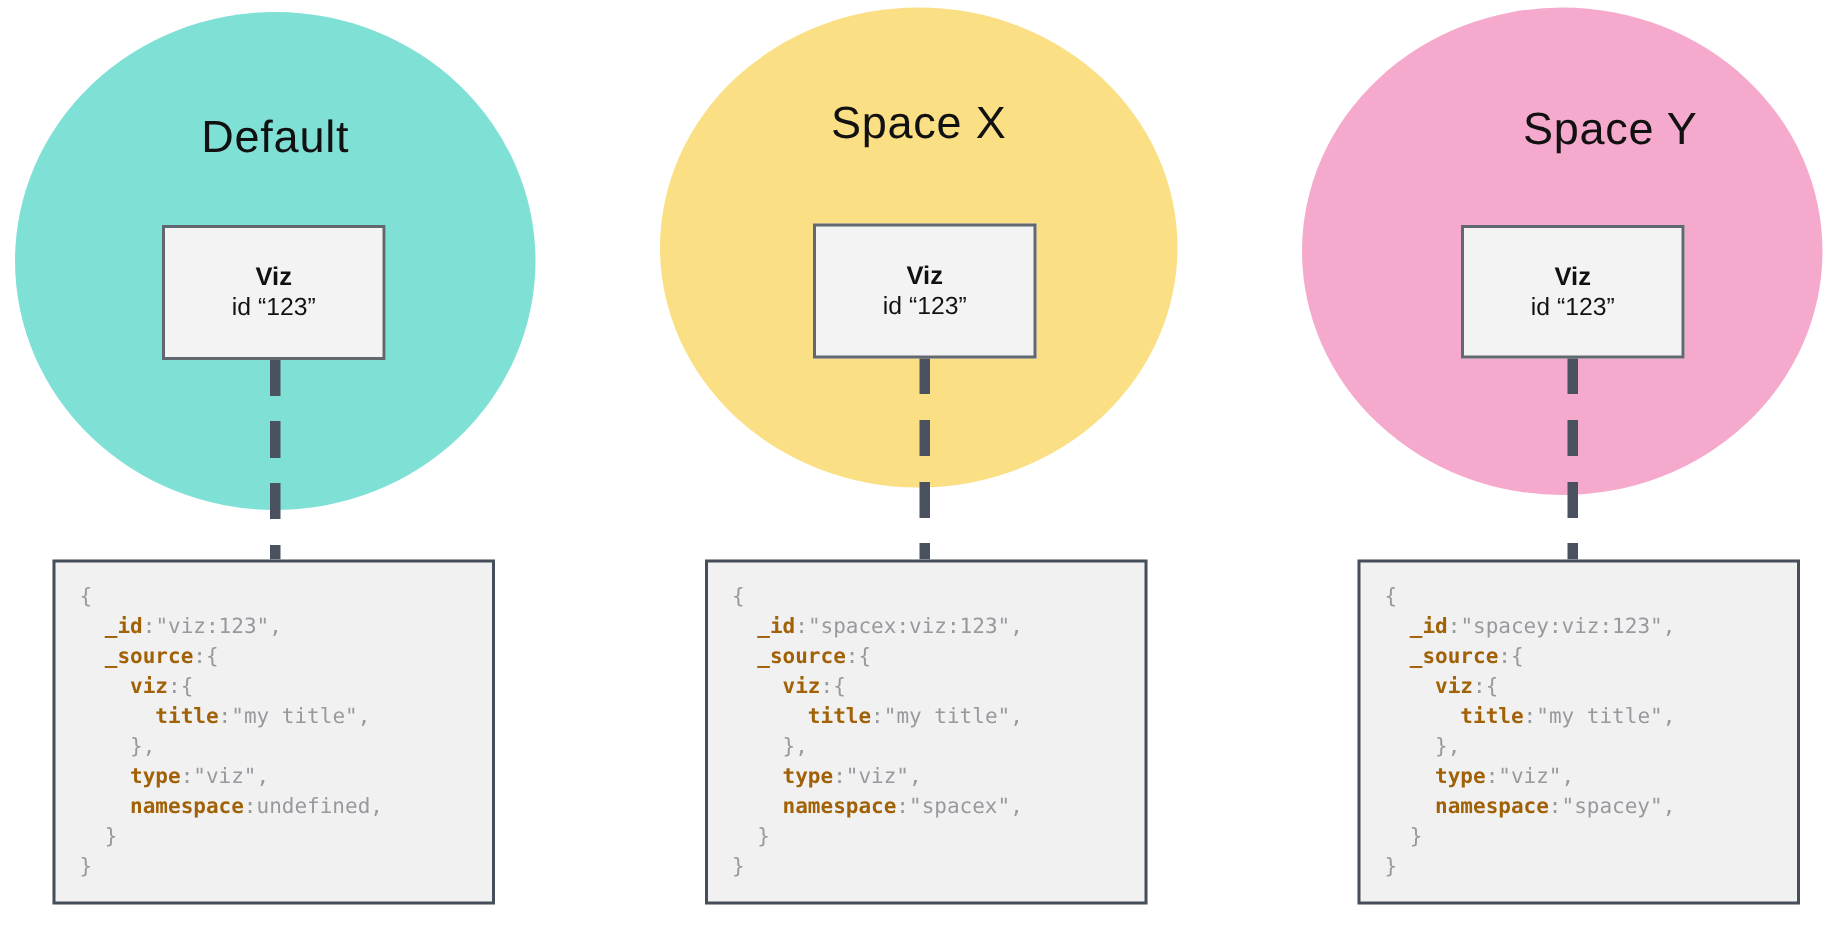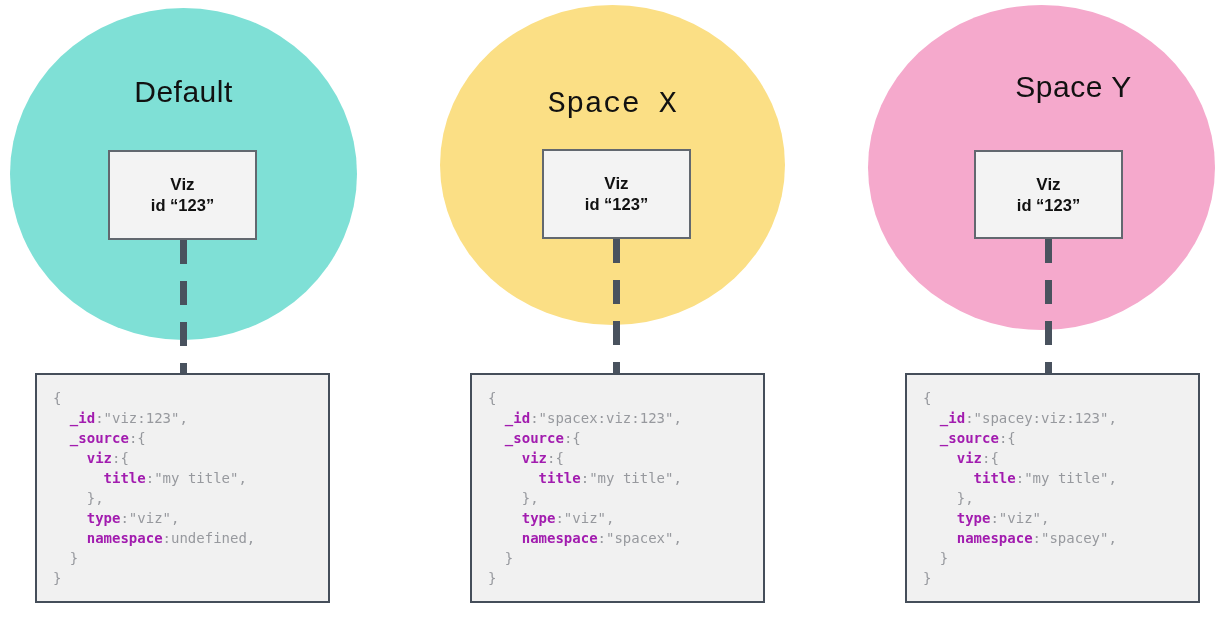--- a/index.html
+++ b/index.html
@@ -36,21 +36,21 @@
     text-align: center;
   }
   .card-title {
     font-size: 17px;
     font-weight: 700;
     color: #111111;
     line-height: 21px;
   }
   .card-sub {
     font-size: 16.5px;
-    font-weight: 700;
+    font-weight: 400;
     color: #111111;
     line-height: 21px;
   }
   .dash {
     position: absolute;
     width: 7px;
     background: repeating-linear-gradient(
       180deg,
       #49525e 0px, #49525e 24px,
       transparent 24px, transparent 41px
@@ -65,31 +65,31 @@
     background: #f1f1f1;
     border: 2px solid #454e5a;
     padding: 13px 8px 0 16px;
     font-family: "DejaVu Sans Mono", monospace;
     font-size: 14px;
     line-height: 20px;
     white-space: pre;
     overflow: hidden;
   }
   .code .plain { color: #97999e; font-weight: 400; }
-  .code .key   { color: #a21caf; font-weight: 600; }
+  .code .key   { color: #a16207; font-weight: 600; }
 
   
   .c0 { left: 10px;  top: 8px;  width: 347px; height: 332px; }
   .t0 { left: 10px;  top: 75px; width: 347px; }
   .k0 { left: 108px; top: 150px; width: 149px; height: 90px; }
   .d0 { left: 180px; top: 240px; height: 133px; }
   .b0 { left: 35px;  top: 373px; }
   
   .c1 { left: 440px; top: 5px;  width: 345px; height: 320px; }
-  .t1 { left: 440px; top: 87px; width: 345px; font-family: Liberation Mono, monospace; }
+  .t1 { left: 440px; top: 66px; width: 345px; }
   .k1 { left: 542px; top: 149px; width: 149px; height: 90px; }
   .d1 { left: 613px; top: 239px; height: 134px; }
   .b1 { left: 470px; top: 373px; }
   
   .c2 { left: 868px; top: 5px;  width: 347px; height: 325px; }
   .t2 { left: 900px; top: 70px; width: 347px; }
   .k2 { left: 974px; top: 150px; width: 149px; height: 89px; }
   .d2 { left: 1045px; top: 239px; height: 134px; }
   .b2 { left: 905px; top: 373px; }
 </style>

